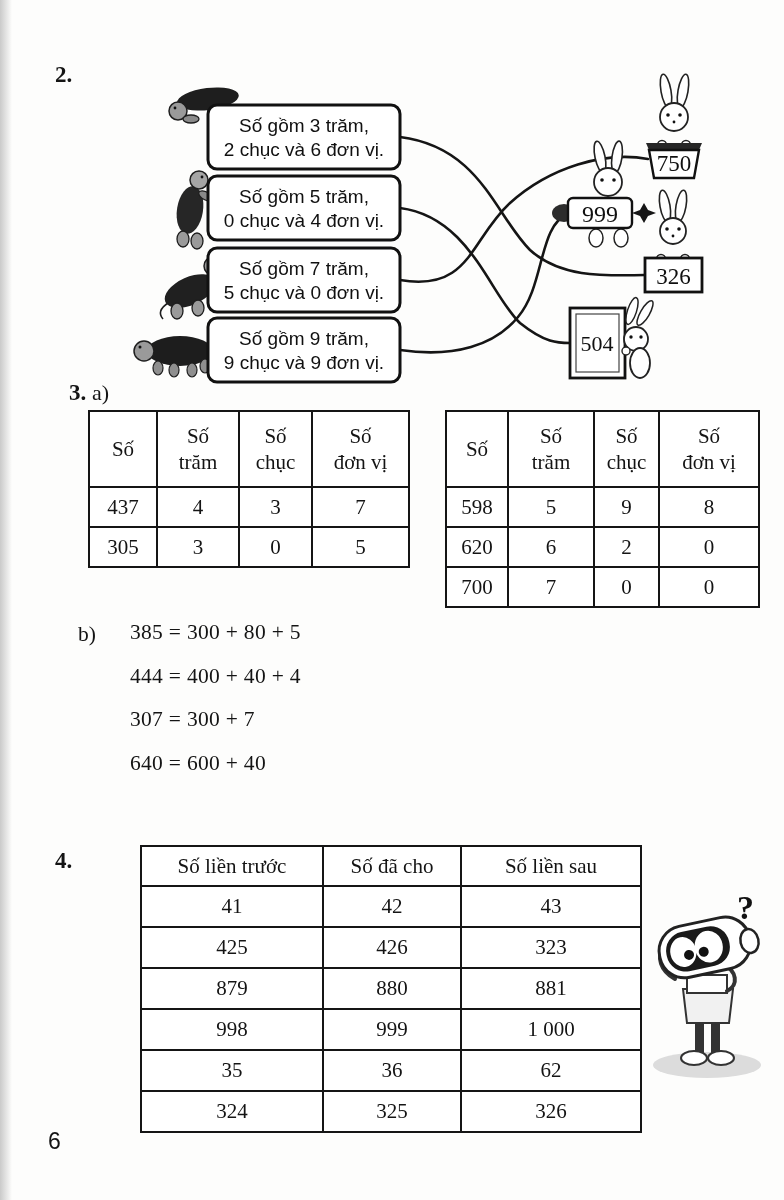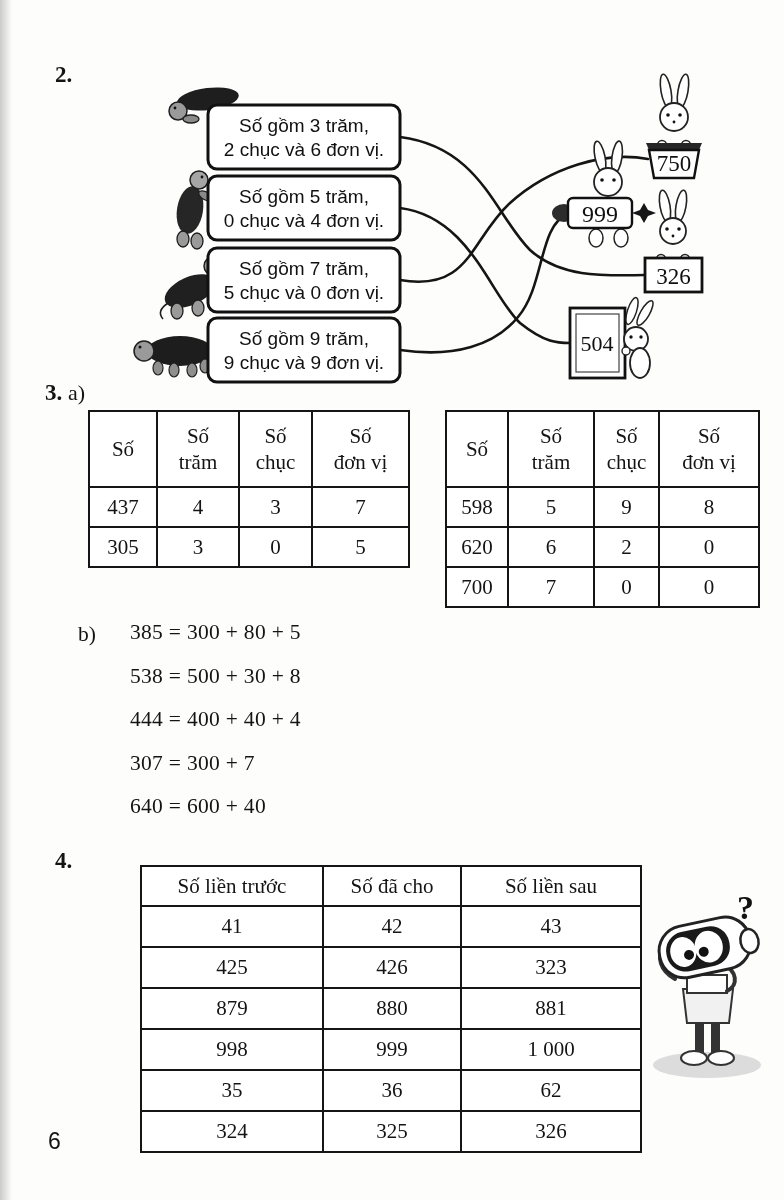--- a/index.html
+++ b/index.html
@@ -157,21 +157,21 @@
       <ellipse cx="605" cy="258" rx="4.5" ry="14" fill="#fff" stroke="#222" stroke-width="1.5" transform="rotate(30 605 258)"></ellipse>
       <circle cx="596" cy="284" r="12" fill="#fff" stroke="#222" stroke-width="1.8"></circle>
       <circle cx="591" cy="282" r="1.7" fill="#111"></circle>
         <circle cx="601" cy="282" r="1.7" fill="#111"></circle>
       <ellipse cx="600" cy="308" rx="10" ry="15" fill="#fff" stroke="#222" stroke-width="1.8"></ellipse>
       <circle cx="586" cy="296" r="4" fill="#fff" stroke="#222" stroke-width="1.4"></circle>
       <text class="sign-num" x="557" y="296" font-size="22" text-anchor="middle">504</text>
     </g>
   </svg>
 
-  <span class="ex-label" style="left:45px; top:380px;">
+  <span class="ex-label" style="left:69px; top:380px;">
     <span>3.</span>
     <span class="sub-label">a)</span>
   </span>
 
   <table class="pv-table" style="left:88px; top:410px;">
     <colgroup>
         <col style="width:68px">
         <col style="width:82px">
         <col style="width:73px">
         <col style="width:97px">
@@ -235,29 +235,28 @@
       <td>7</td>
       <td>0</td>
       <td>0</td>
     </tr>
   </tbody>
     </table>
 
   <span class="part-b">b)</span>
   <div class="eq-list">
     <div class="eq-line">385 = 300 + 80 + 5</div>
-    <div class="eq-line">538 = 500 + 30 + 8</div>
     <div class="eq-line">444 = 400 + 40 + 4</div>
     <div class="eq-line">307 = 300 + 7</div>
     <div class="eq-line">640 = 600 + 40</div>
   </div>
 
   <span class="ex-label" style="left:55px; top:848px;">4.</span>
 
-  <table class="seq-table" style="left:140px; top:845px;margin-top:20px;">
+  <table class="seq-table" style="left:140px; top:845px;">
     <colgroup>
         <col style="width:182px">
         <col style="width:138px">
         <col style="width:180px">
       </colgroup>
     <tbody>
         <tr>
       <th>Số liền trước</th>
       <th>Số đã cho</th>
       <th>Số liền sau</th>

